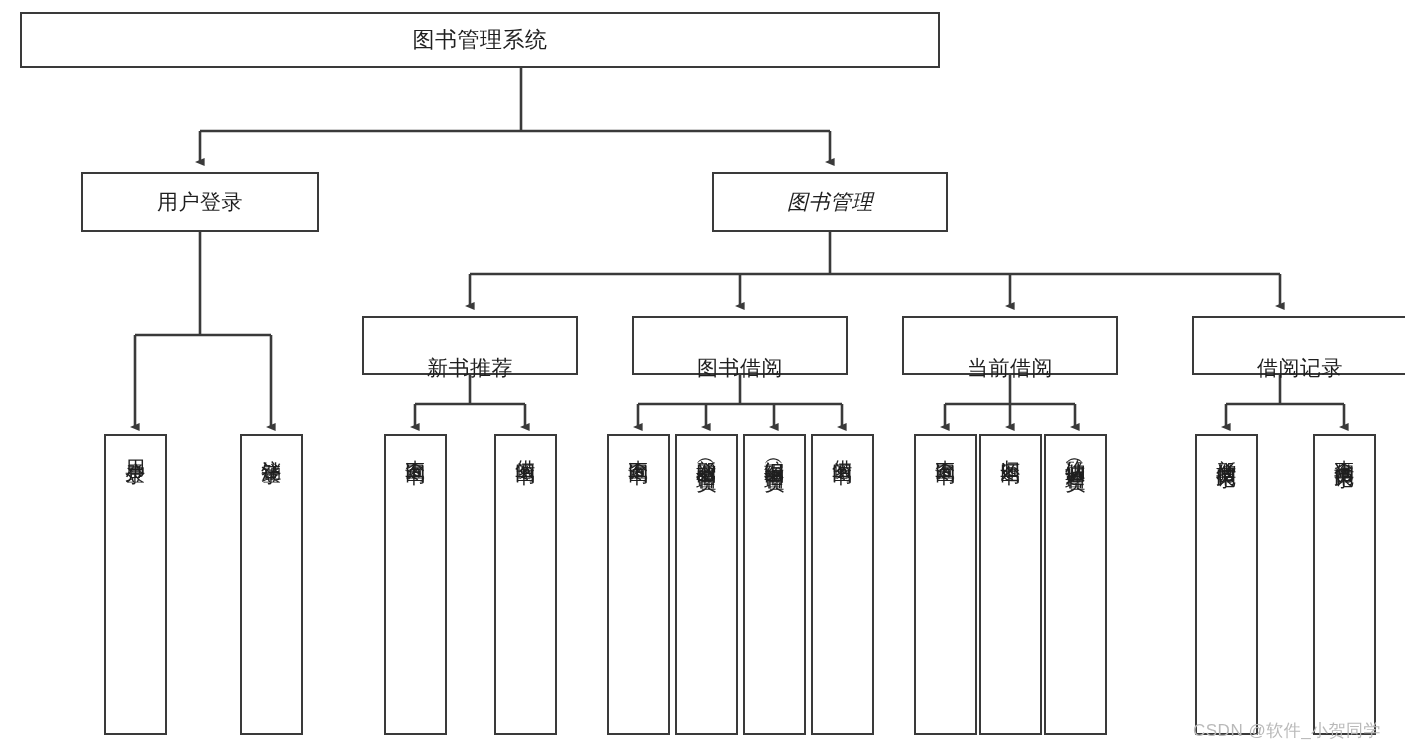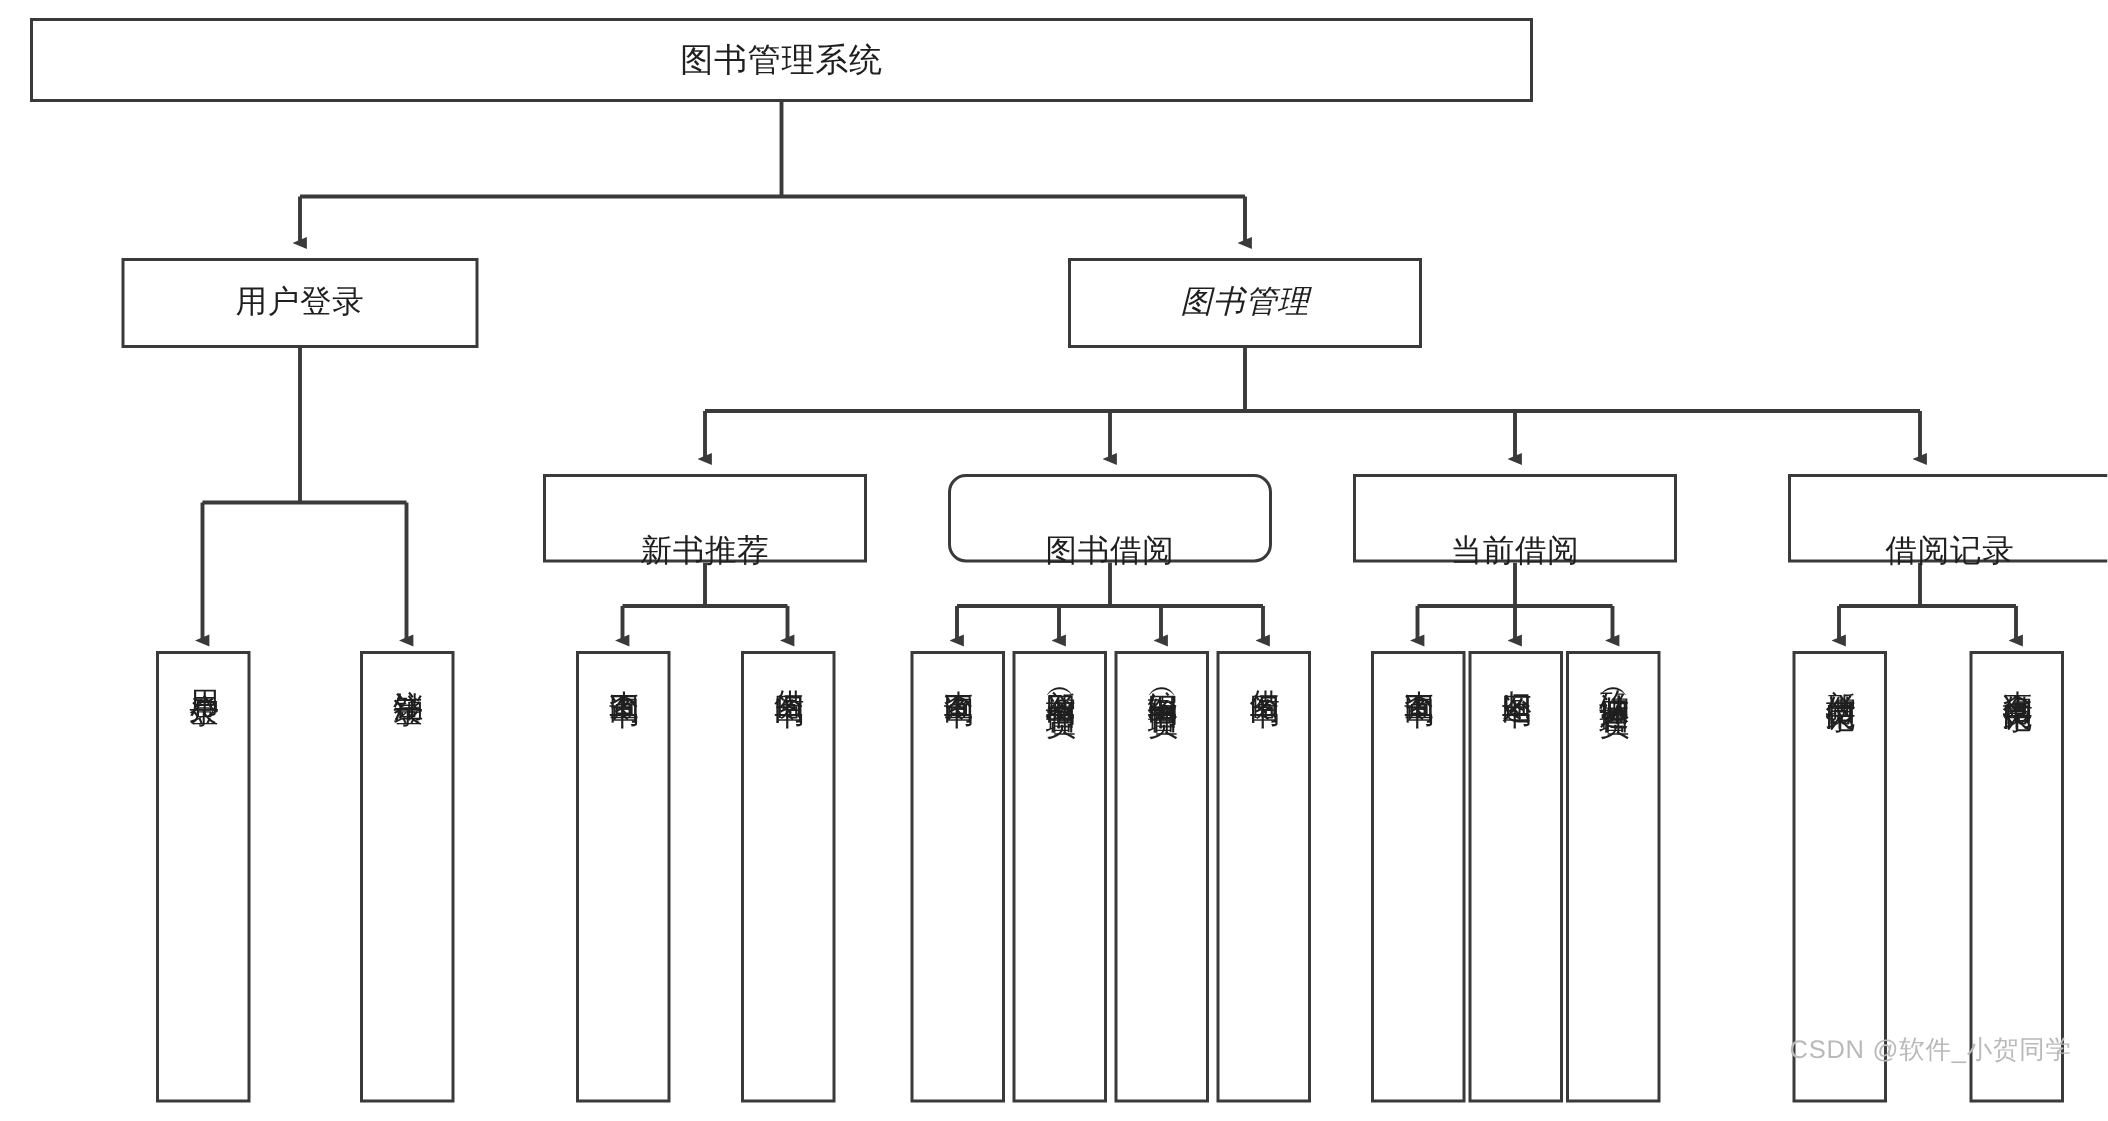--- a/index.html
+++ b/index.html
@@ -119,35 +119,35 @@
       <path d="M1010,404 L1010,427" marker-end="url(#arrow)"></path>
       <path d="M1075,404 L1075,427" marker-end="url(#arrow)"></path>
 
       <path d="M1280,375 L1280,404"></path>
       <path d="M1226,404 L1344,404"></path>
       <path d="M1226,404 L1226,427" marker-end="url(#arrow)"></path>
       <path d="M1344,404 L1344,427" marker-end="url(#arrow)"></path>
     </g>
   </svg>
 
-  <div class="node level0" style="left:20px; top:12px; width:1002px; height:56px;">
+  <div class="node level0" style="left:20px; top:12px; width:920px; height:56px;">
     <span class="node-label">图书管理系统</span>
   </div>
 
   <div class="node level1" style="left:81px; top:172px; width:238px; height:60px;">
     <span class="node-label">用户登录</span>
   </div>
   <div class="node level1" style="left:712px; top:172px; width:236px; height:60px;font-style:italic;">
     <span class="node-label">图书管理</span>
   </div>
 
   <div class="node level2" style="left:362px; top:316px; width:216px; height:59px;">
     <span class="node-label">新书推荐</span>
   </div>
-  <div class="node level2" style="left:632px; top:316px; width:216px; height:59px;border-radius:12px;">
+  <div class="node level2" style="left:632px; top:316px; width:216px; height:59px;">
     <span class="node-label">图书借阅</span>
   </div>
   <div class="node level2" style="left:902px; top:316px; width:216px; height:59px;">
     <span class="node-label">当前借阅</span>
   </div>
   <div class="node level2" style="left:1192px; top:316px; width:216px; height:59px;">
     <span class="node-label">借阅记录</span>
   </div>
 
   <div class="node vertical" style="left:104px; top:434px; width:63px; height:301px;">
@@ -187,15 +187,15 @@
     <span class="node-label">确认归还（管理员）</span>
   </div>
 
   <div class="node vertical" style="left:1195px; top:434px; width:63px; height:301px;">
     <span class="node-label">新增借阅记录</span>
   </div>
   <div class="node vertical" style="left:1313px; top:434px; width:63px; height:301px;">
     <span class="node-label">查询借阅记录</span>
   </div>
 
-  <div class="watermark" style="left:1193px; top:688px;">CSDN @软件_小贺同学</div>
+  <div class="watermark" style="left:1193px; top:719px;">CSDN @软件_小贺同学</div>
 
 </div>
 
 </body></html>

